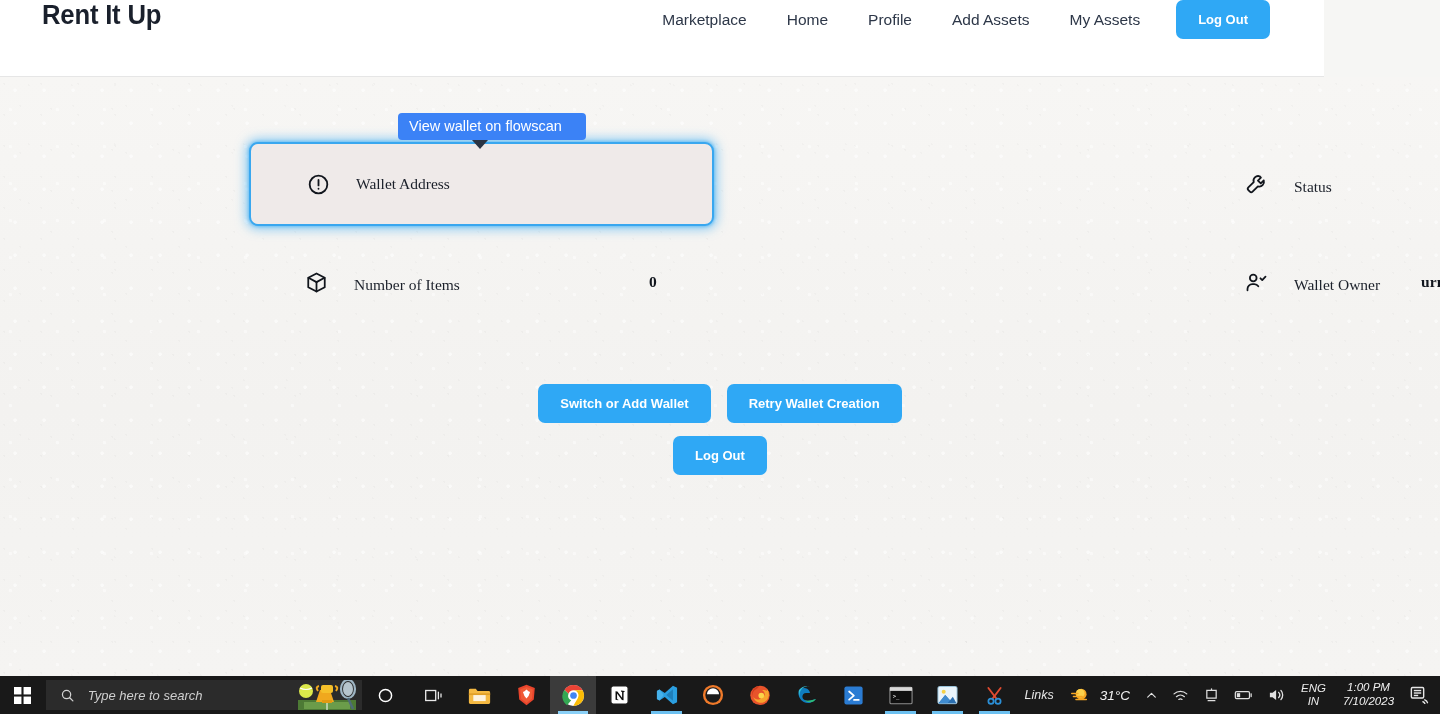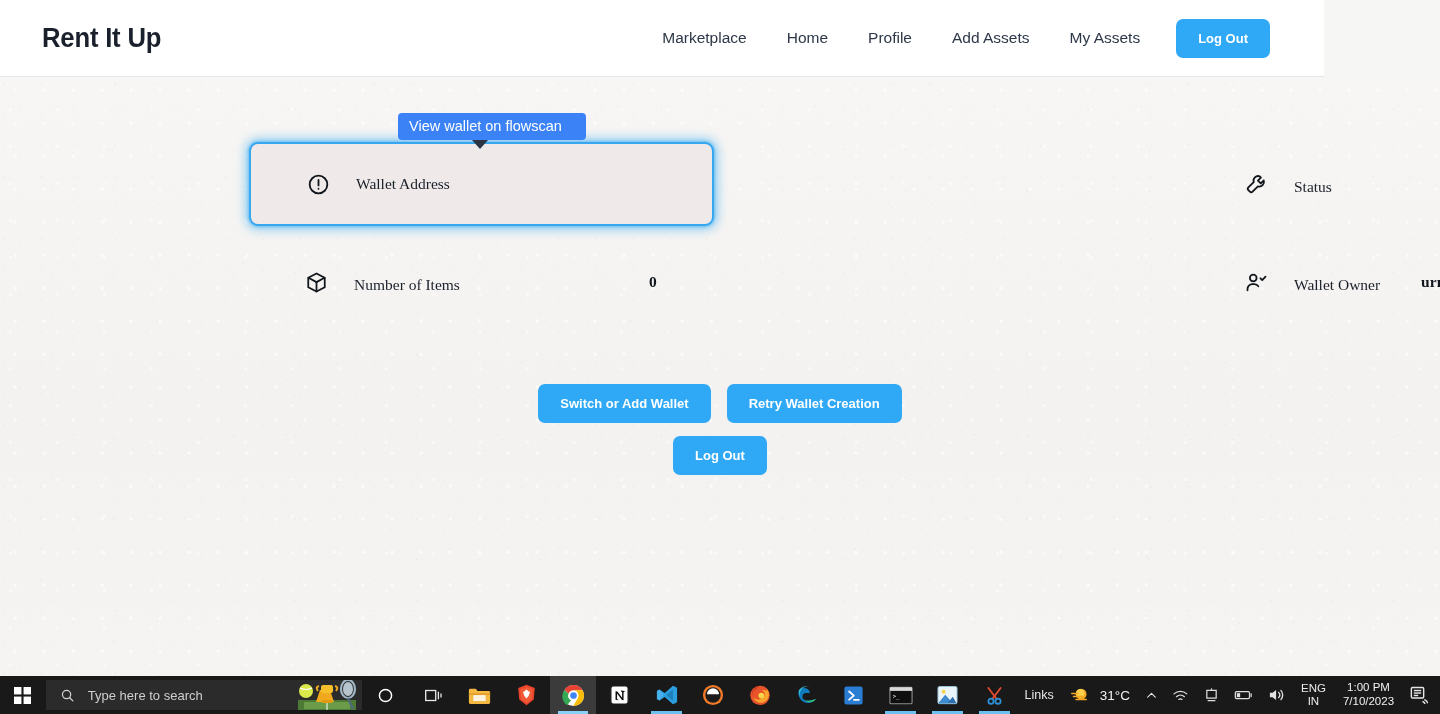--- a/index.html
+++ b/index.html
@@ -48,21 +48,21 @@
 
   
   #navbar {
     position: absolute;
     left: 0; top: 0;
     width: 1324px;
     height: 77px;
     background: #ffffff;
     border-bottom: 1px solid #e6e6e6;
     display: flex;
-    align-items: center;
+    align-items: flex-start;
     justify-content: space-between;
     padding: 0 54px 0 42px;
   }
 
   .brand {
     font-size: 27px;
     font-weight: bold;
     color: #1a202c;
     letter-spacing: -0.2px;
     font-family: "Liberation Sans Narrow", "Liberation Sans", sans-serif;
@@ -219,20 +219,21 @@
 
   
   #taskbar {
     position: absolute;
     left: 0; top: 676px;
     width: 1440px;
     height: 38px;
     background: #191919;
     display: flex;
     align-items: center;
+    font-style: italic;
   }
 
   #start-btn {
     width: 46px; height: 38px;
     display: flex; align-items: center; justify-content: center;
     cursor: pointer;
   }
 
   #search-box {
     width: 318px;

